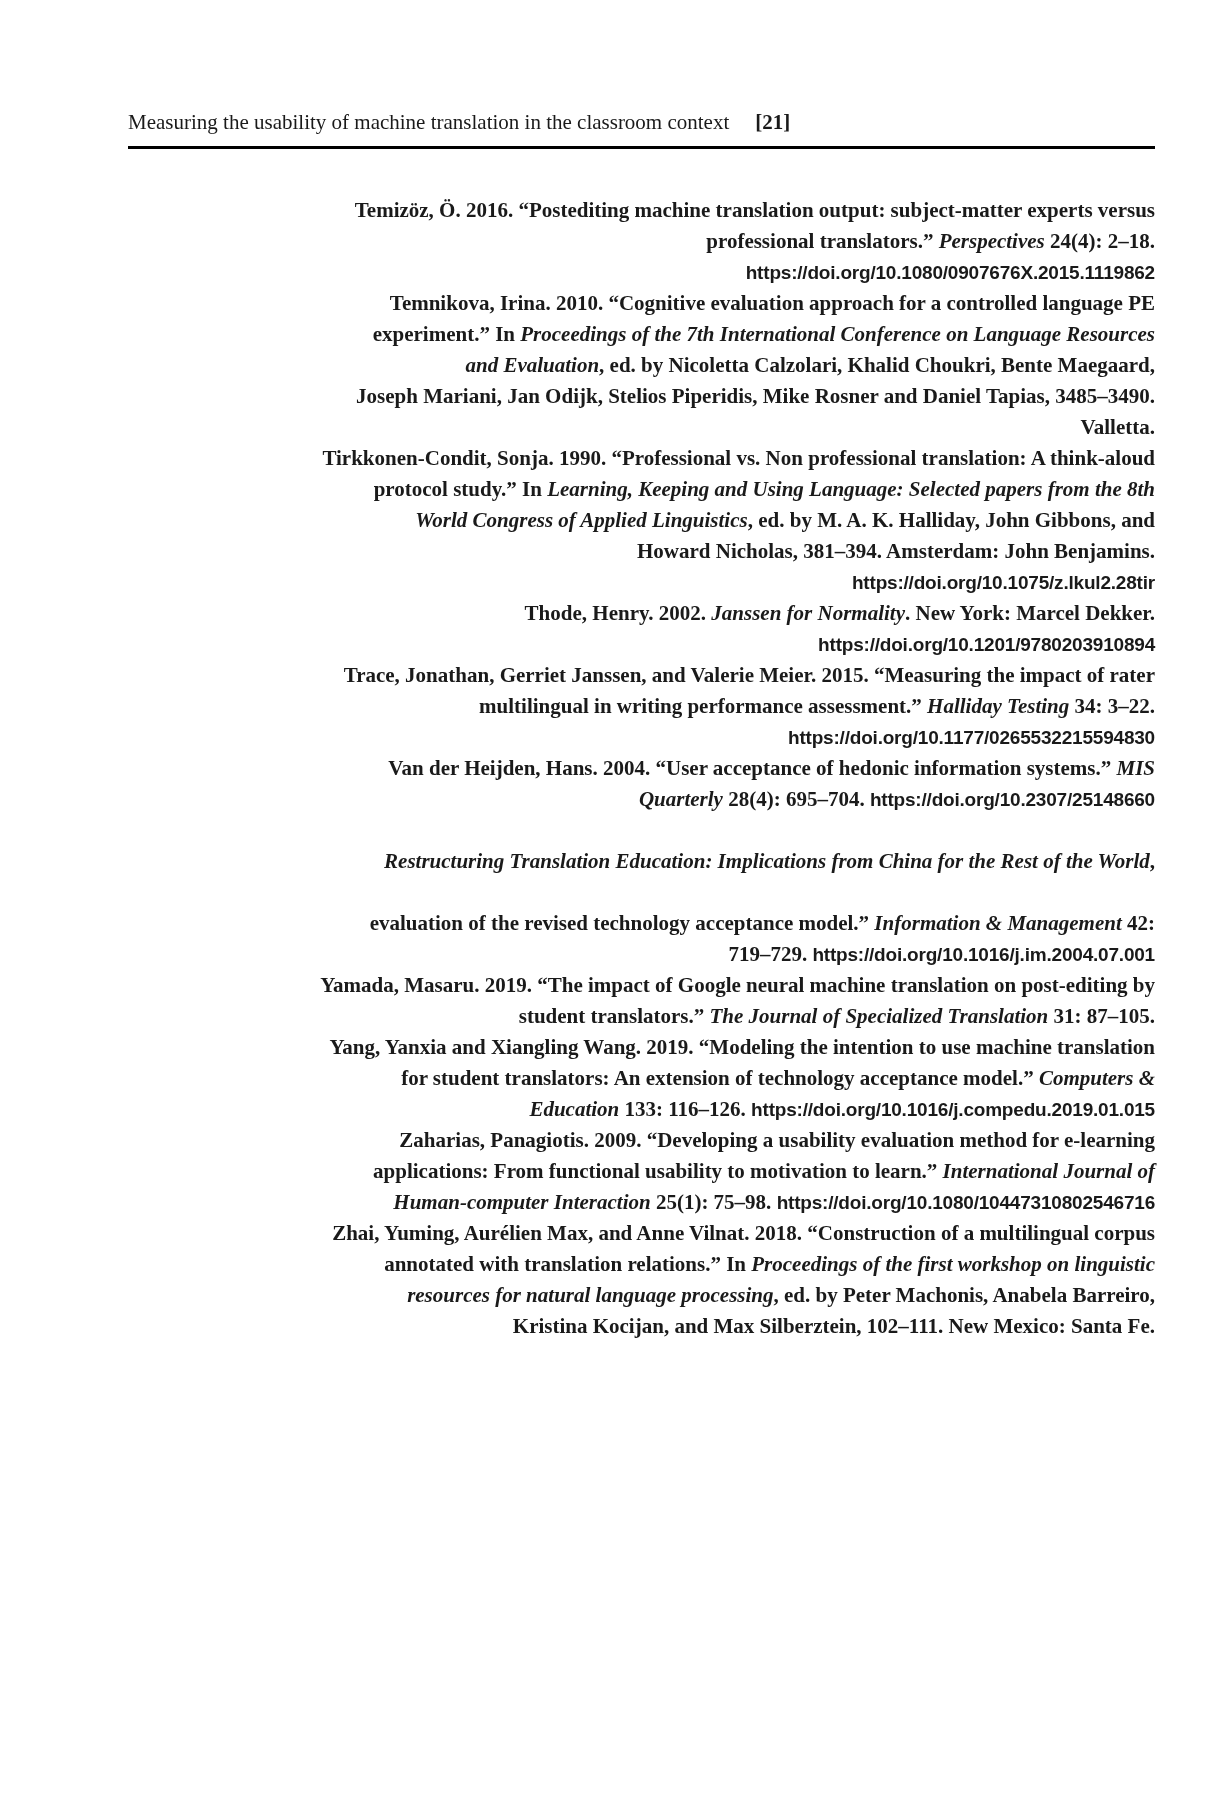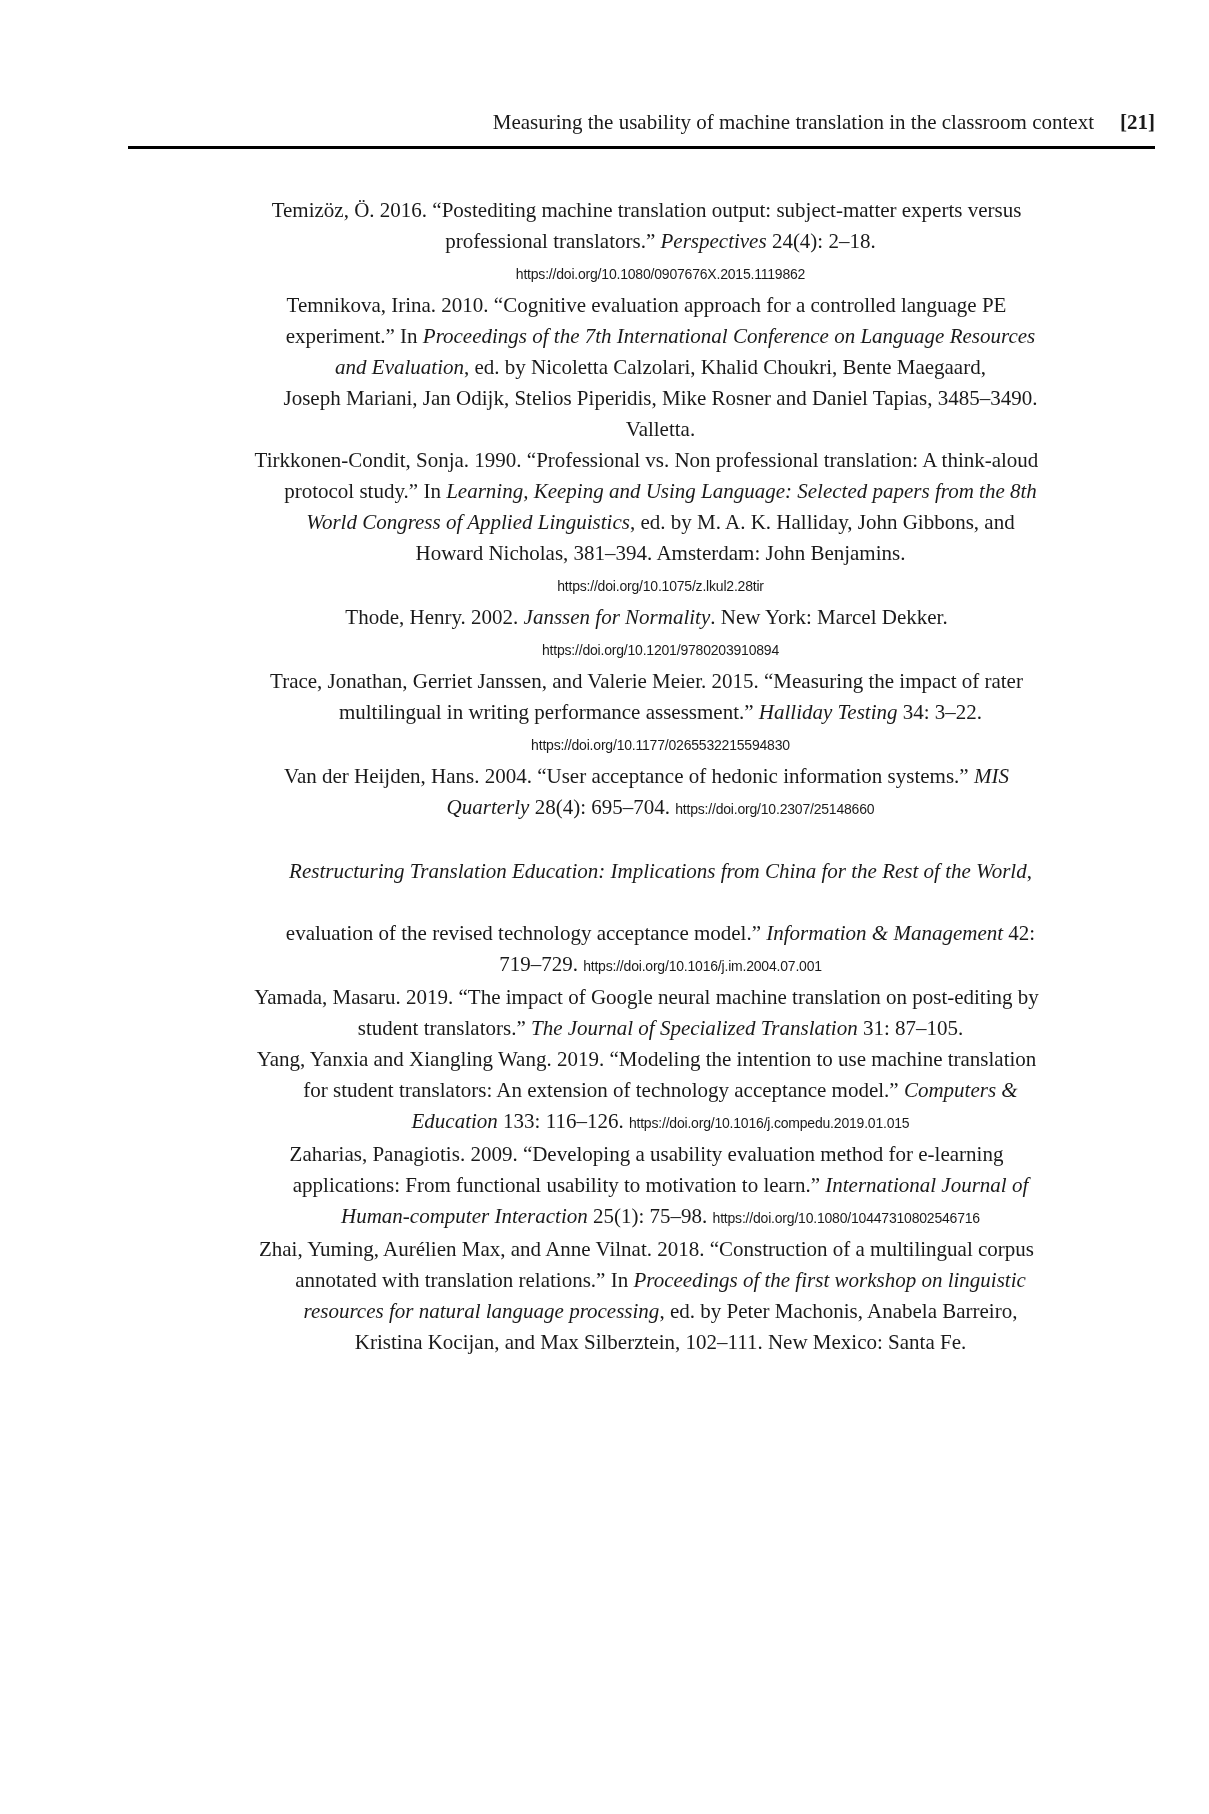--- a/index.html
+++ b/index.html
@@ -13,21 +13,21 @@
     overflow: hidden;
   }
   .content {
     position: absolute;
     left: 128px;
     top: 0;
     width: 1027px;
   }
   .running-header {
     display: flex;
-    justify-content: flex-end;
+    justify-content: flex-start;
     align-items: baseline;
     gap: 26px;
     padding-top: 110px;
     font-size: 21px;
     line-height: 24px;
     white-space: nowrap;
   }
   .page-number { font-weight: bold; }
   .header-rule {
     height: 3px;
@@ -36,27 +36,28 @@
   }
   main.refs {
     margin-top: 46px;
     padding-left: 10px; 
   }
   p.ref {
     font-size: 21px;
     line-height: 31px;
     padding-left: 28px;
     text-indent: -28px;
-    text-align: center;
+    text-align: right;
+    font-weight: bold;
   }
   span.r  { font-style: normal; }
   span.i  { font-style: italic; }
   span.doi {
     font-family: "Liberation Sans", "DejaVu Sans", sans-serif;
-    font-size: 14px;
+    font-size: 19px;
     letter-spacing: -0.2px;
   }
 </style>
 </head>
 <body>
 
 <div class="content">
   <header>
     <div class="running-header">
       <span class="running-title">Measuring the usability of machine translation in the classroom context</span>

